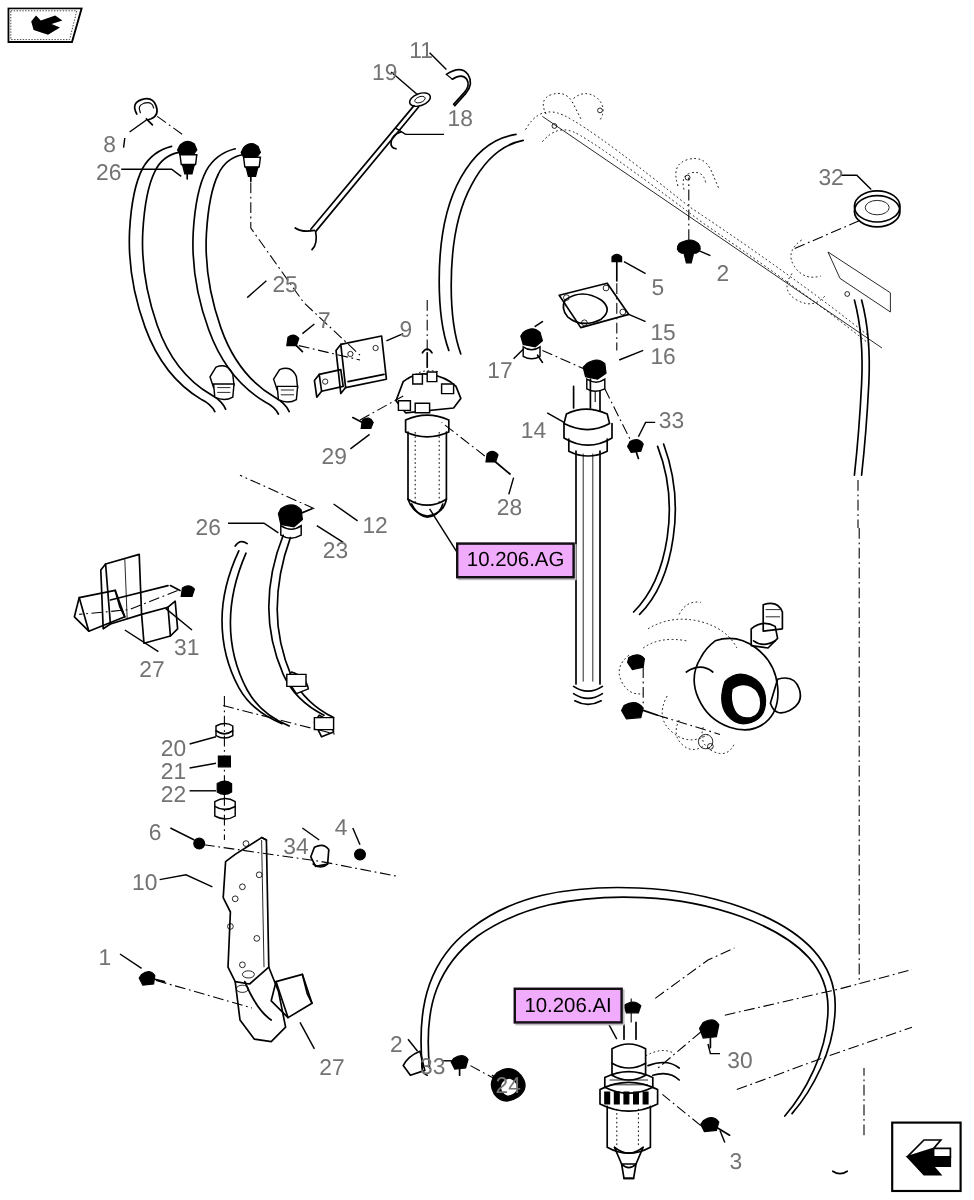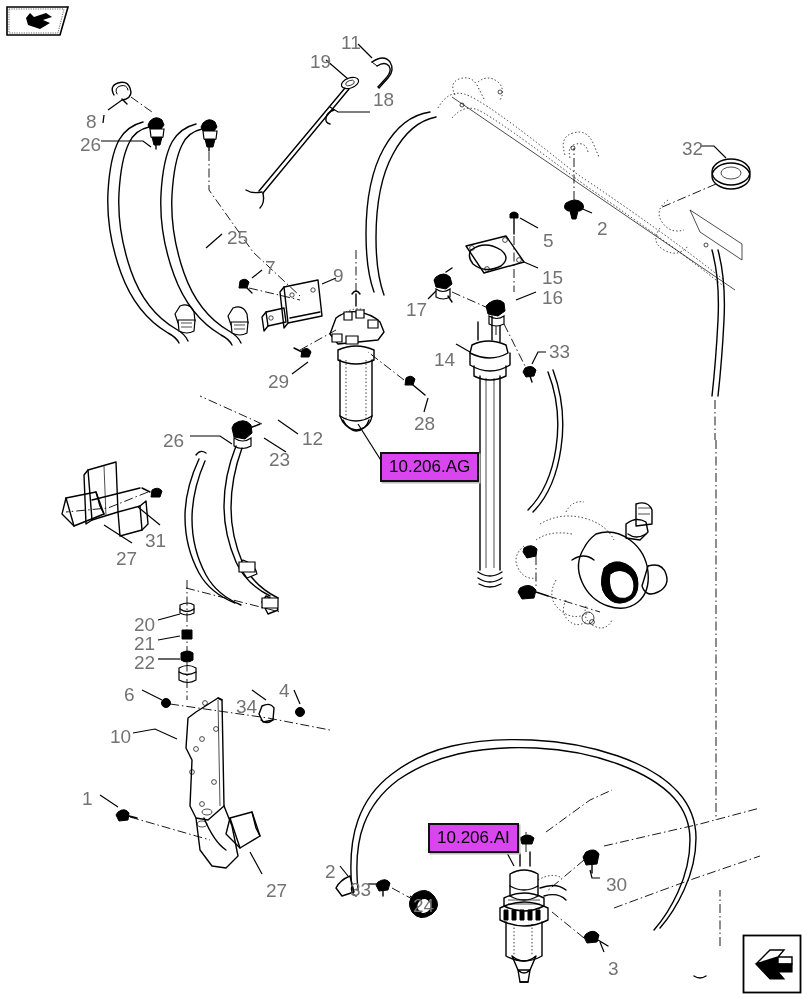--- a/index.html
+++ b/index.html
@@ -2,21 +2,21 @@
 <html><head>
 <meta charset="utf-8">
 <style>
   html,body{margin:0;padding:0;background:#ffffff;}
   body{width:812px;height:1000px;position:relative;overflow:hidden;
        font-family:"Liberation Sans", sans-serif;color:#000;}
   #sheet{position:absolute;left:0;top:0;width:812px;height:1000px;background:#fff;}
   svg.art{position:absolute;left:0;top:0;width:812px;height:1000px;}
   .num{position:absolute;font-family:"Liberation Sans",sans-serif;font-size:19px;
        line-height:19px;color:#737373;white-space:nowrap;}
-  .callout{position:absolute;border:2px solid #111;background:#d946ef;
+  .callout{position:absolute;border:2px solid #111;background:#f0abfc;
            font-size:17px;line-height:17px;padding:4px 7px 5px 7px;white-space:nowrap;
            box-shadow:1.5px 1.5px 0 #bdbdbd;}
   .logo-tl{position:absolute;left:6px;top:6px;width:70px;height:30px;}
   .logo-br{position:absolute;left:742px;top:934px;width:60px;height:60px;}
 </style>
 </head>
 <body>
 
 <div id="sheet">
 

